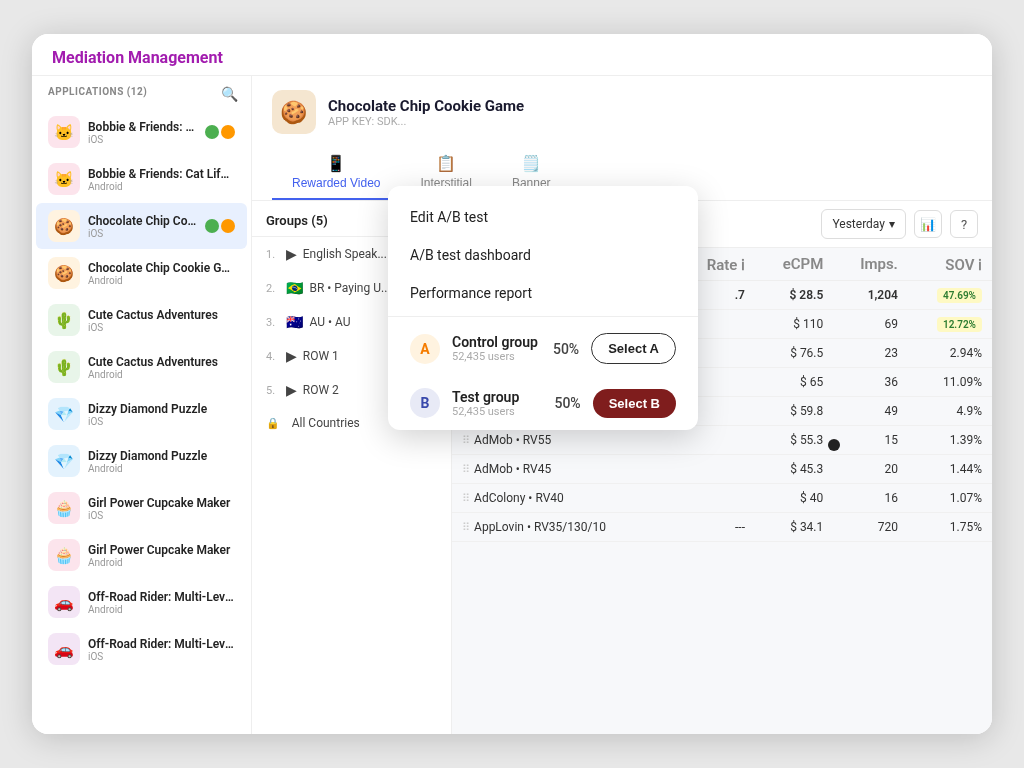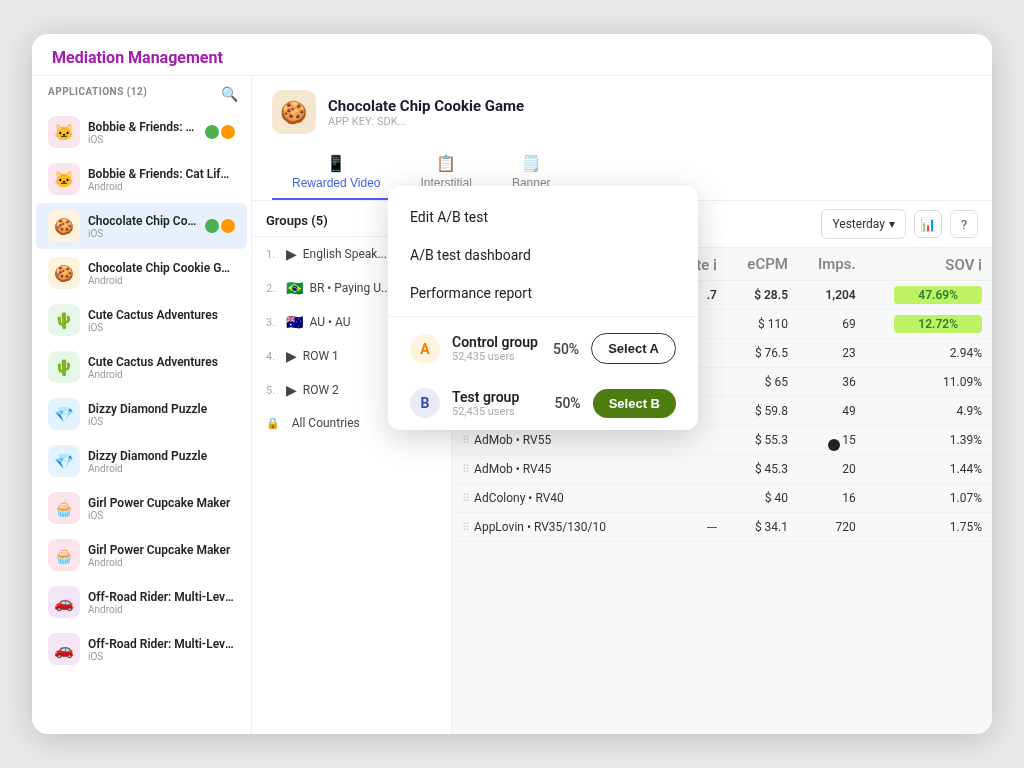--- a/index.html
+++ b/index.html
@@ -281,25 +281,25 @@
     .data-table th:first-child { text-align: left; }
     .data-table td {
       padding: 7px 10px;
       text-align: right;
       border-bottom: 1px solid #f0f0f0;
       color: #333;
       white-space: nowrap;
     }
     .data-table td:first-child { text-align: left; }
     .sov-badge {
-      background: #bef264;
+      background: #fef9c3;
       color: #2e7d32;
       border-radius: 4px;
-      padding: 2px 24px;
-      font-size: 12px;
+      padding: 2px 6px;
+      font-size: 10px;
       font-weight: 600;
     }
     .drag-handle {
       color: #ccc;
       margin-right: 4px;
       font-size: 11px;
     }
     .network-name { color: #333; font-size: 12px; }
     
     .summary-row td {
@@ -366,21 +366,21 @@
       font-weight: 600;
       cursor: pointer;
     }
     .select-btn.outline {
       border: 1.5px solid #333;
       background: #fff;
       color: #222;
     }
     .select-btn.filled {
       border: none;
-      background: #4d7c0f;
+      background: #7f1d1d;
       color: #fff;
     }
     .cursor-indicator {
       position: absolute;
       width: 12px;
       height: 12px;
       background: #222;
       border-radius: 50%;
       top: 363px;
       left: 576px;

